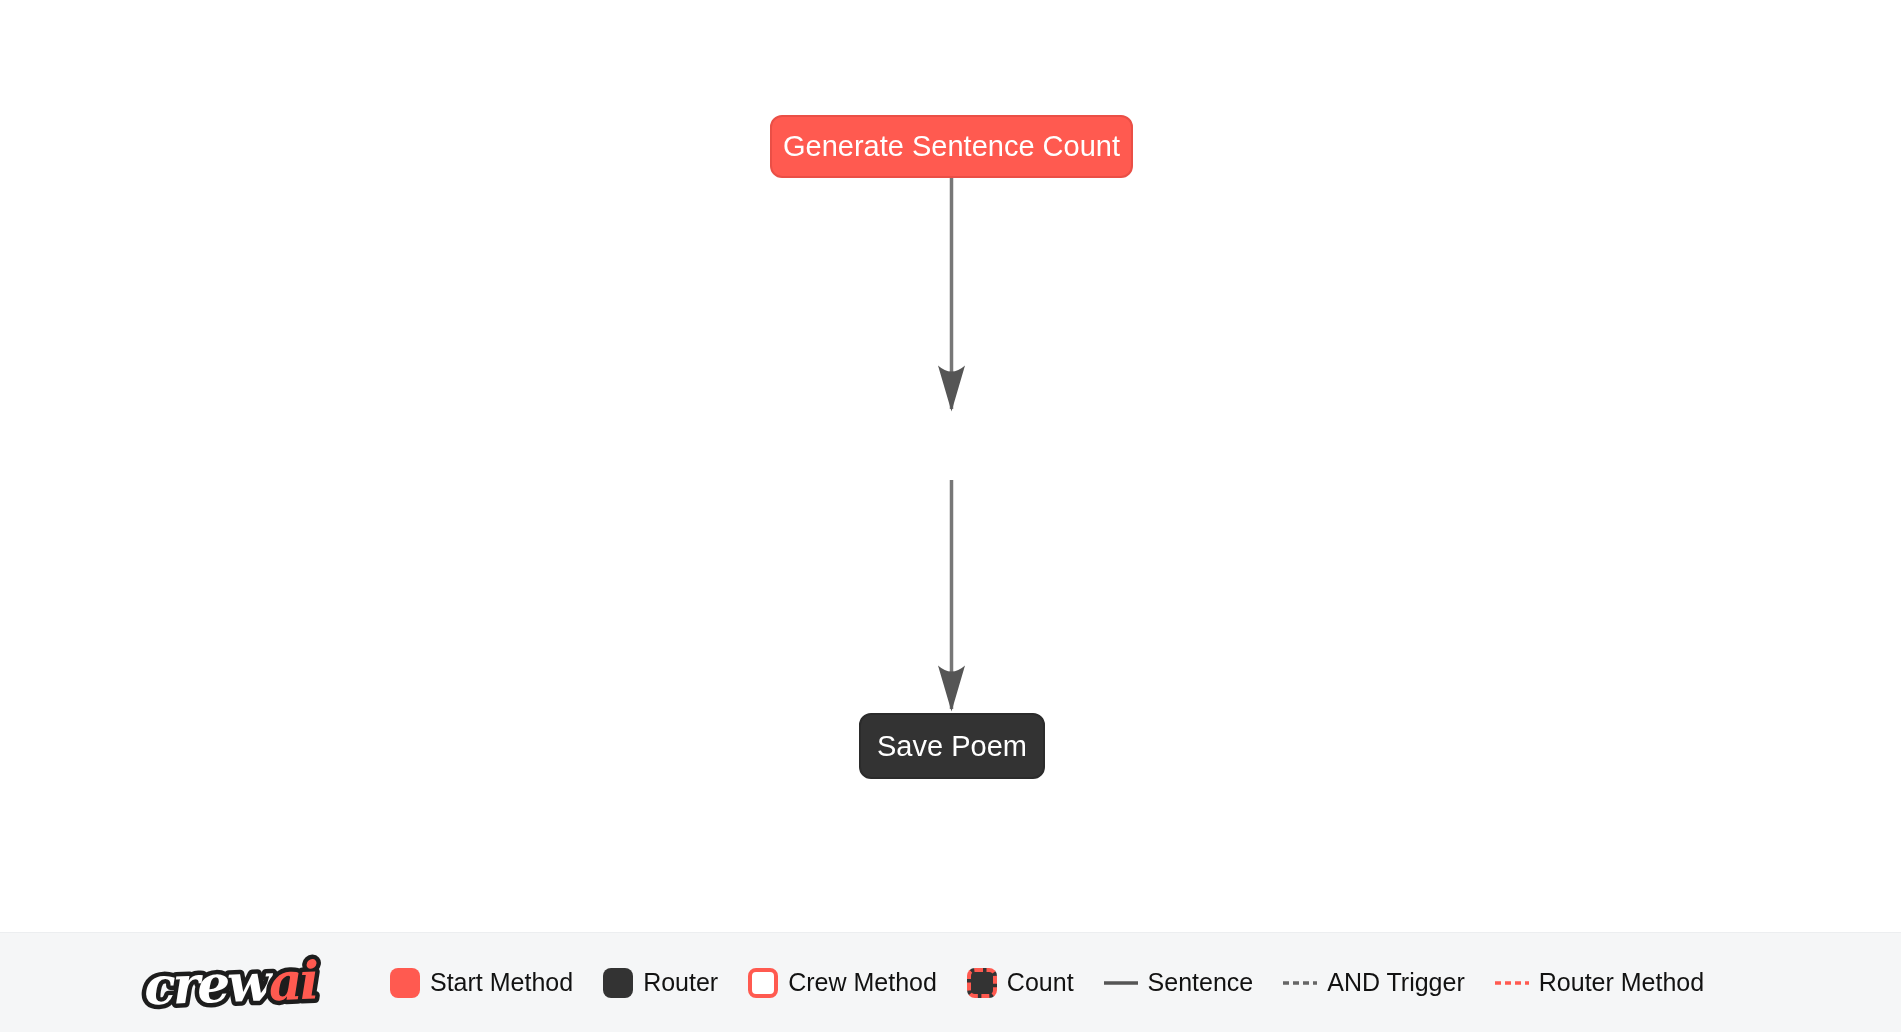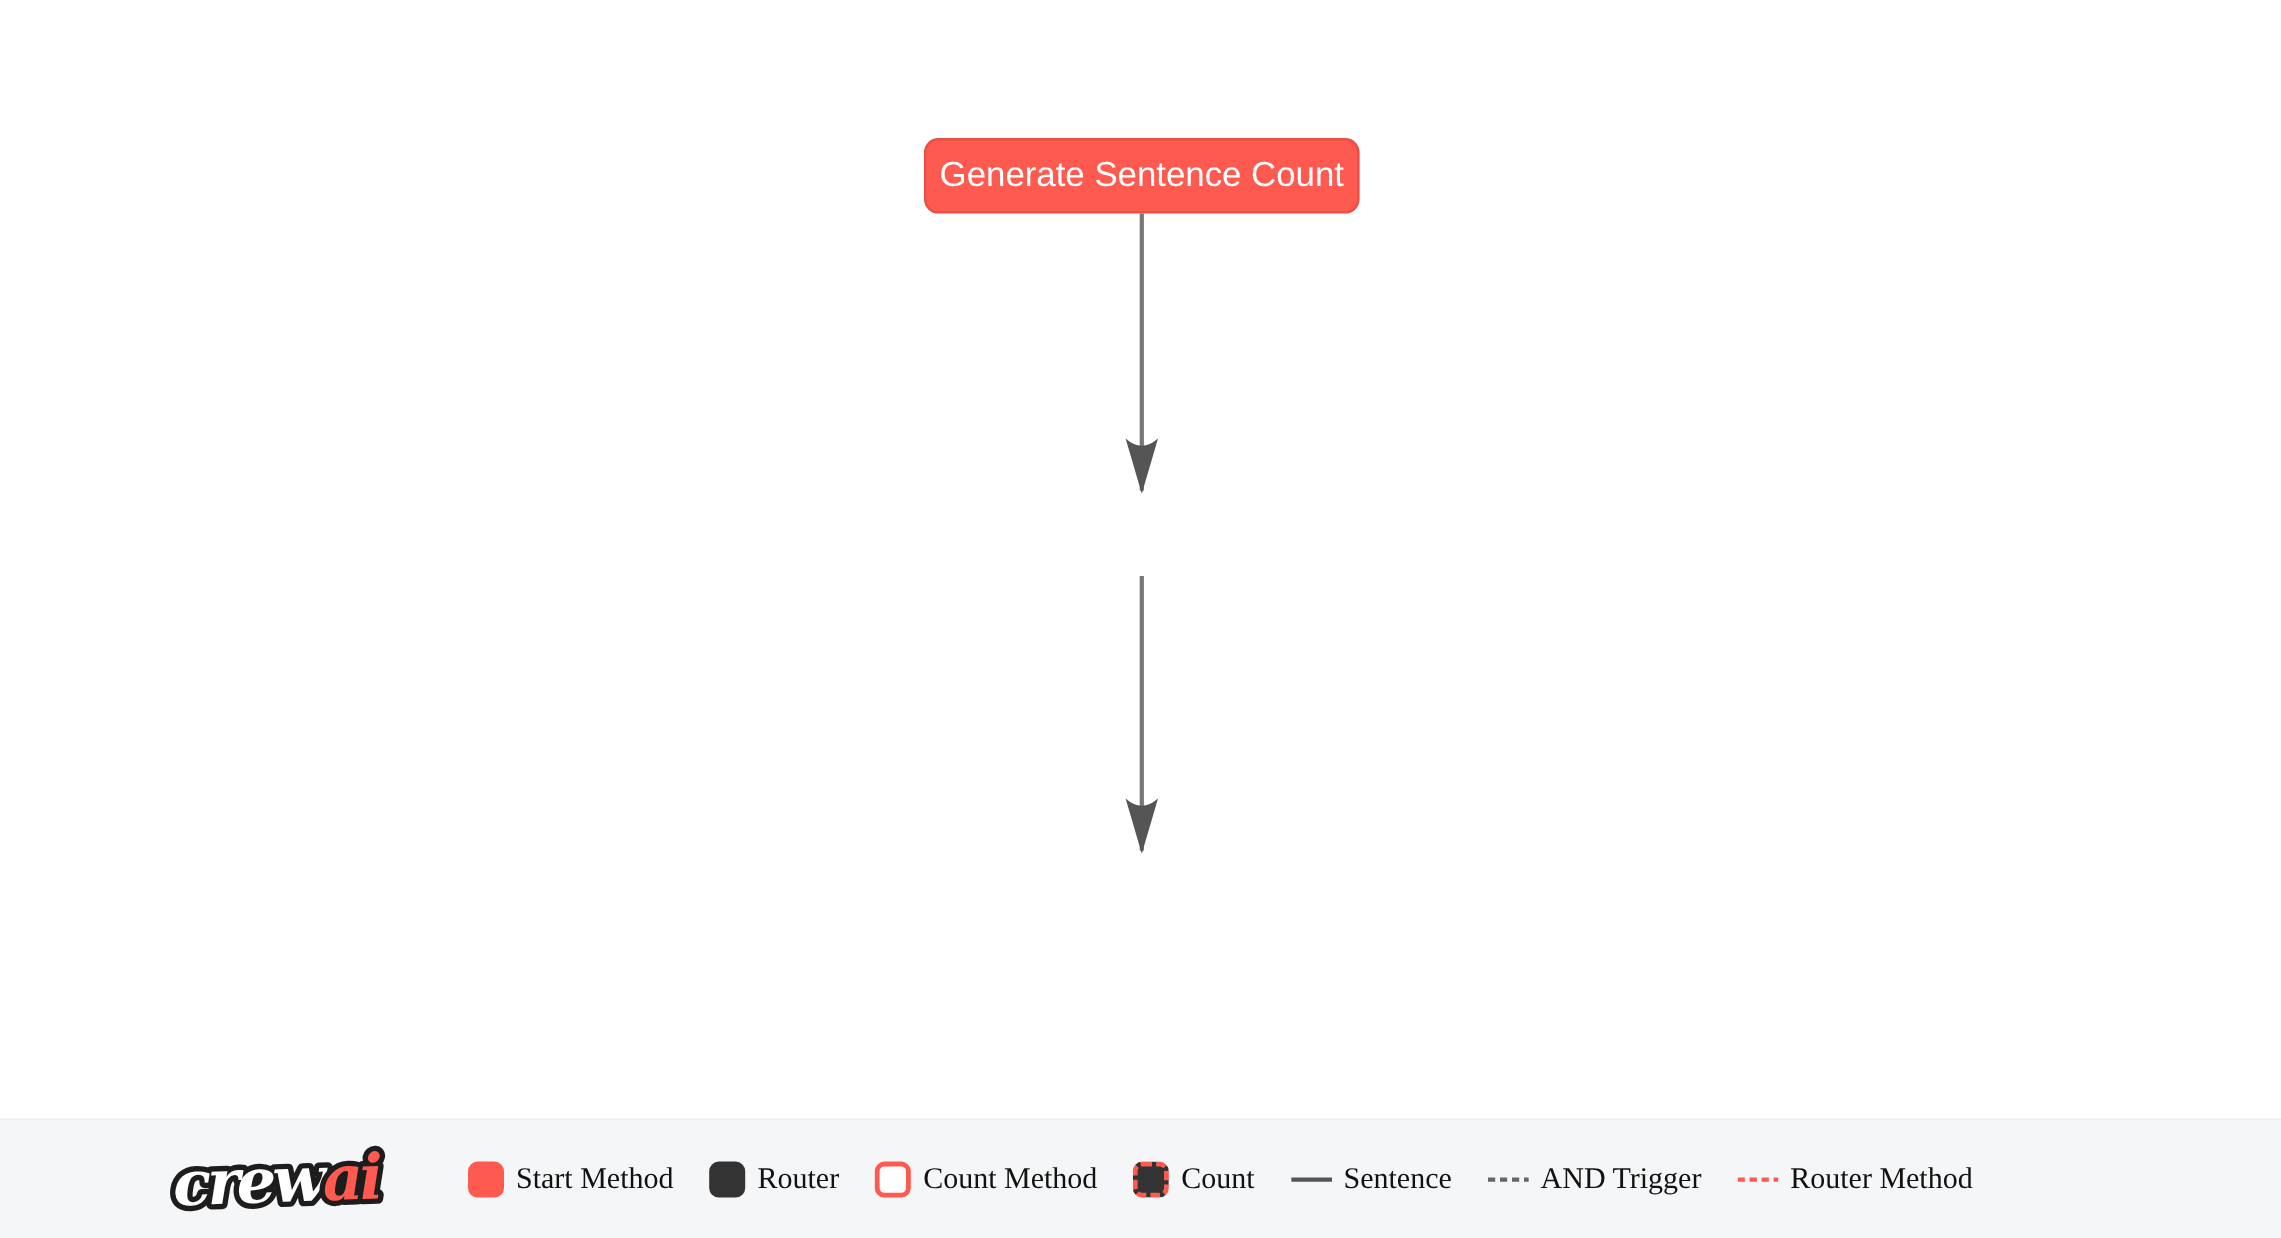--- a/index.html
+++ b/index.html
@@ -77,21 +77,21 @@
   }
   #crewai-logo {
     flex: 0 0 auto;
     margin-right: 8px;
     line-height: 0;
   }
   .legend-item {
     display: flex;
     align-items: center;
     gap: 10px;
-    font-family: Liberation Serif, serif;
+    font-family: Liberation Sans, sans-serif;
     font-size: 25px;
     color: #121212;
     white-space: nowrap;
   }
   .swatch {
     width: 30px; height: 30px;
     box-sizing: border-box;
     border-radius: 8px;
     flex: 0 0 auto;
   }
@@ -115,20 +115,23 @@
 
       <line x1="951.5" y1="480" x2="951.5" y2="709" stroke="#777777" stroke-width="3.5"></line>
       <path d="M 951.5 711.5 L 938 665.5 Q 951.5 677.5 965 665.5 Z" fill="#555555"></path>
     </svg>
 
     <div class="flow-node" id="node-start">
       <span>Generate Sentence Count</span>
     </div>
 
 
+    <div class="flow-node" id="node-method">
+      <span>Save Poem</span>
+    </div>
   </div>
 
   <div id="legend-bar">
 
     <div id="crewai-logo">
       <svg width="212" height="74" viewBox="0 0 212 74">
         <text x="4" y="55" transform="rotate(-2 106 37)" font-family="DejaVu Serif, serif" font-style="italic" font-weight="bold" font-size="52" letter-spacing="-3" stroke="#1d1d1d" stroke-width="9" stroke-linejoin="round" style="paint-order: stroke fill;">
           <tspan fill="#ffffff">crew</tspan><tspan fill="#FF5A50">ai</tspan>
         </text>
       </svg>
@@ -139,21 +142,21 @@
       <span>Start Method</span>
     </div>
 
     <div class="legend-item">
       <span class="swatch swatch-method"></span>
       <span>Router</span>
     </div>
 
     <div class="legend-item">
       <span class="swatch swatch-crew"></span>
-      <span>Count Method</span>
+      <span>Crew Method</span>
     </div>
 
     <div class="legend-item">
       <span class="swatch swatch-router"></span>
       <span>Count</span>
     </div>
 
     <div class="legend-item">
       <span class="line-swatch">
         <svg width="34" height="8" viewBox="0 0 34 8">

